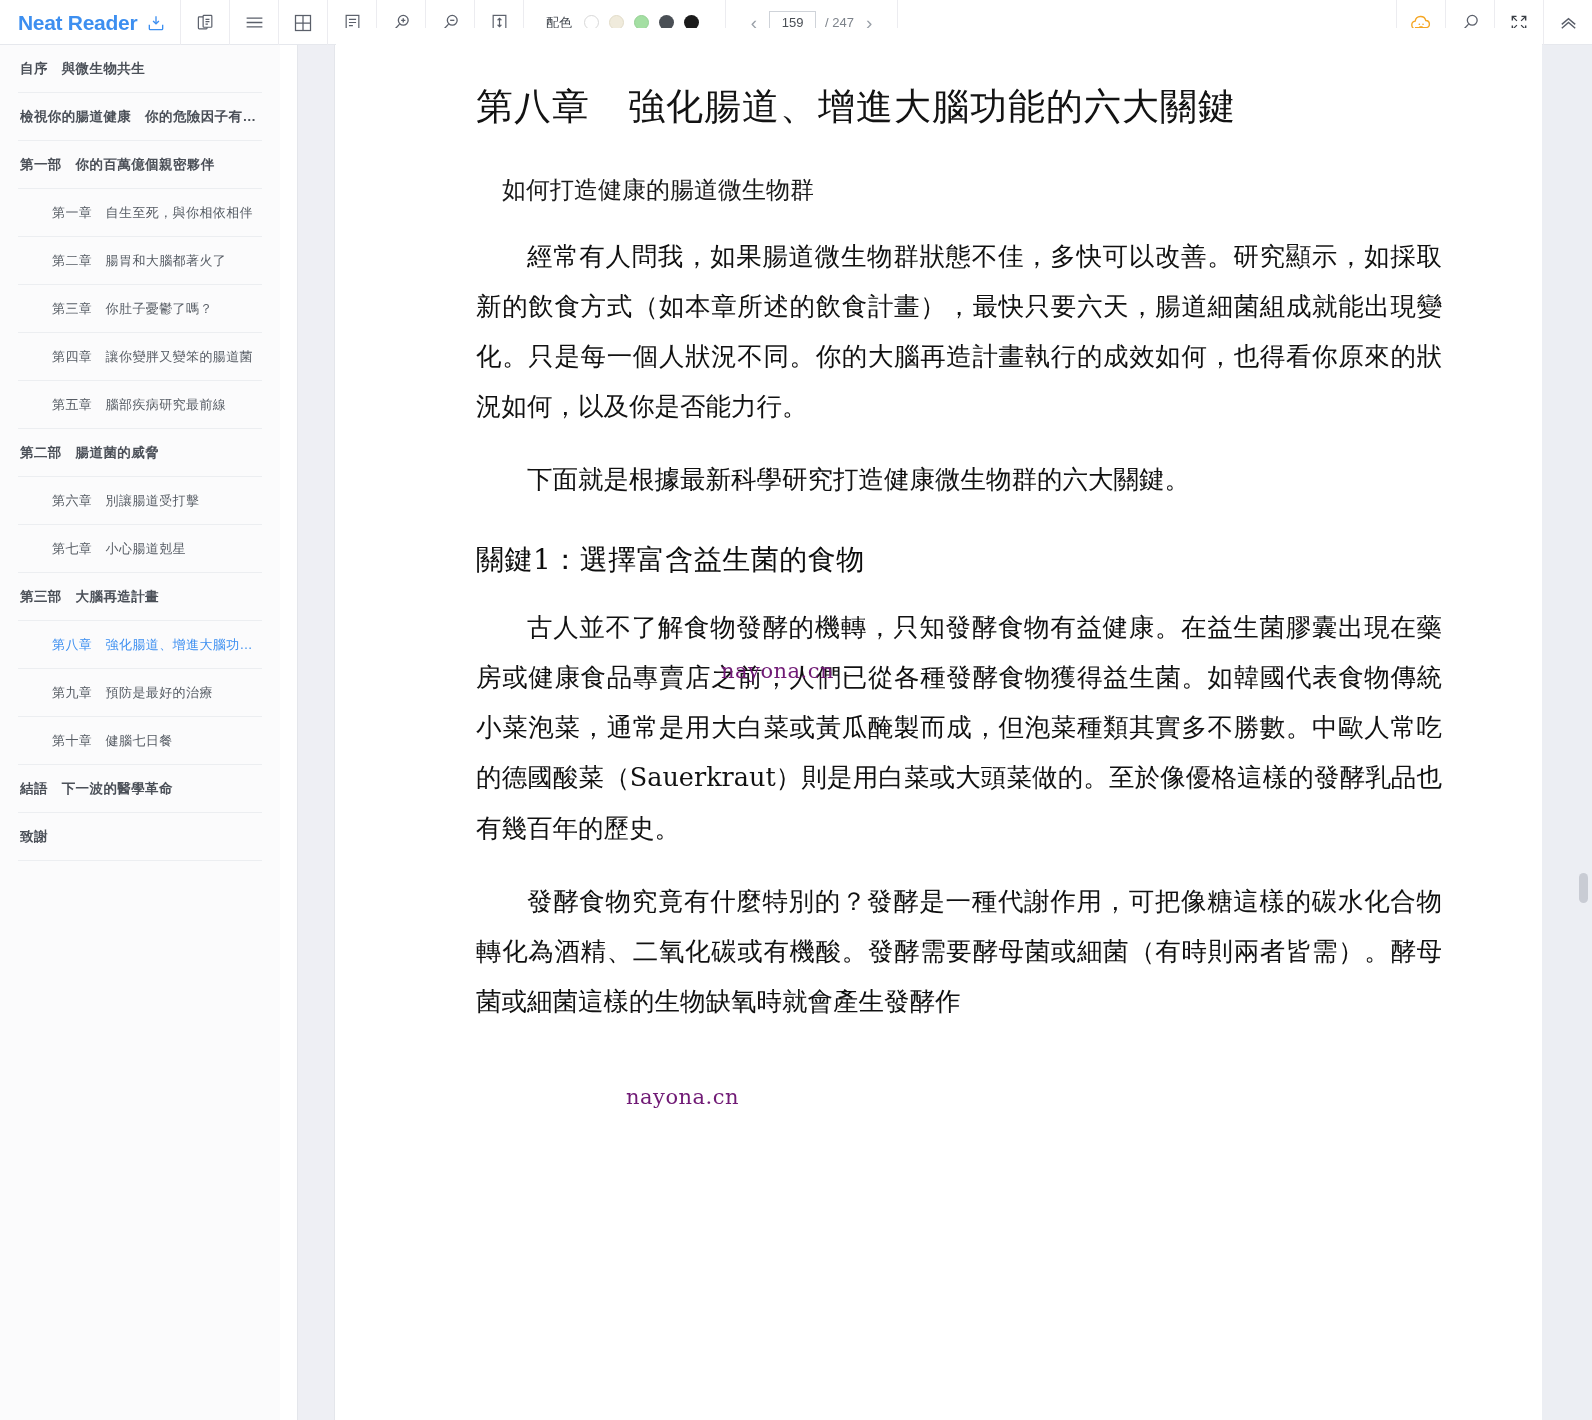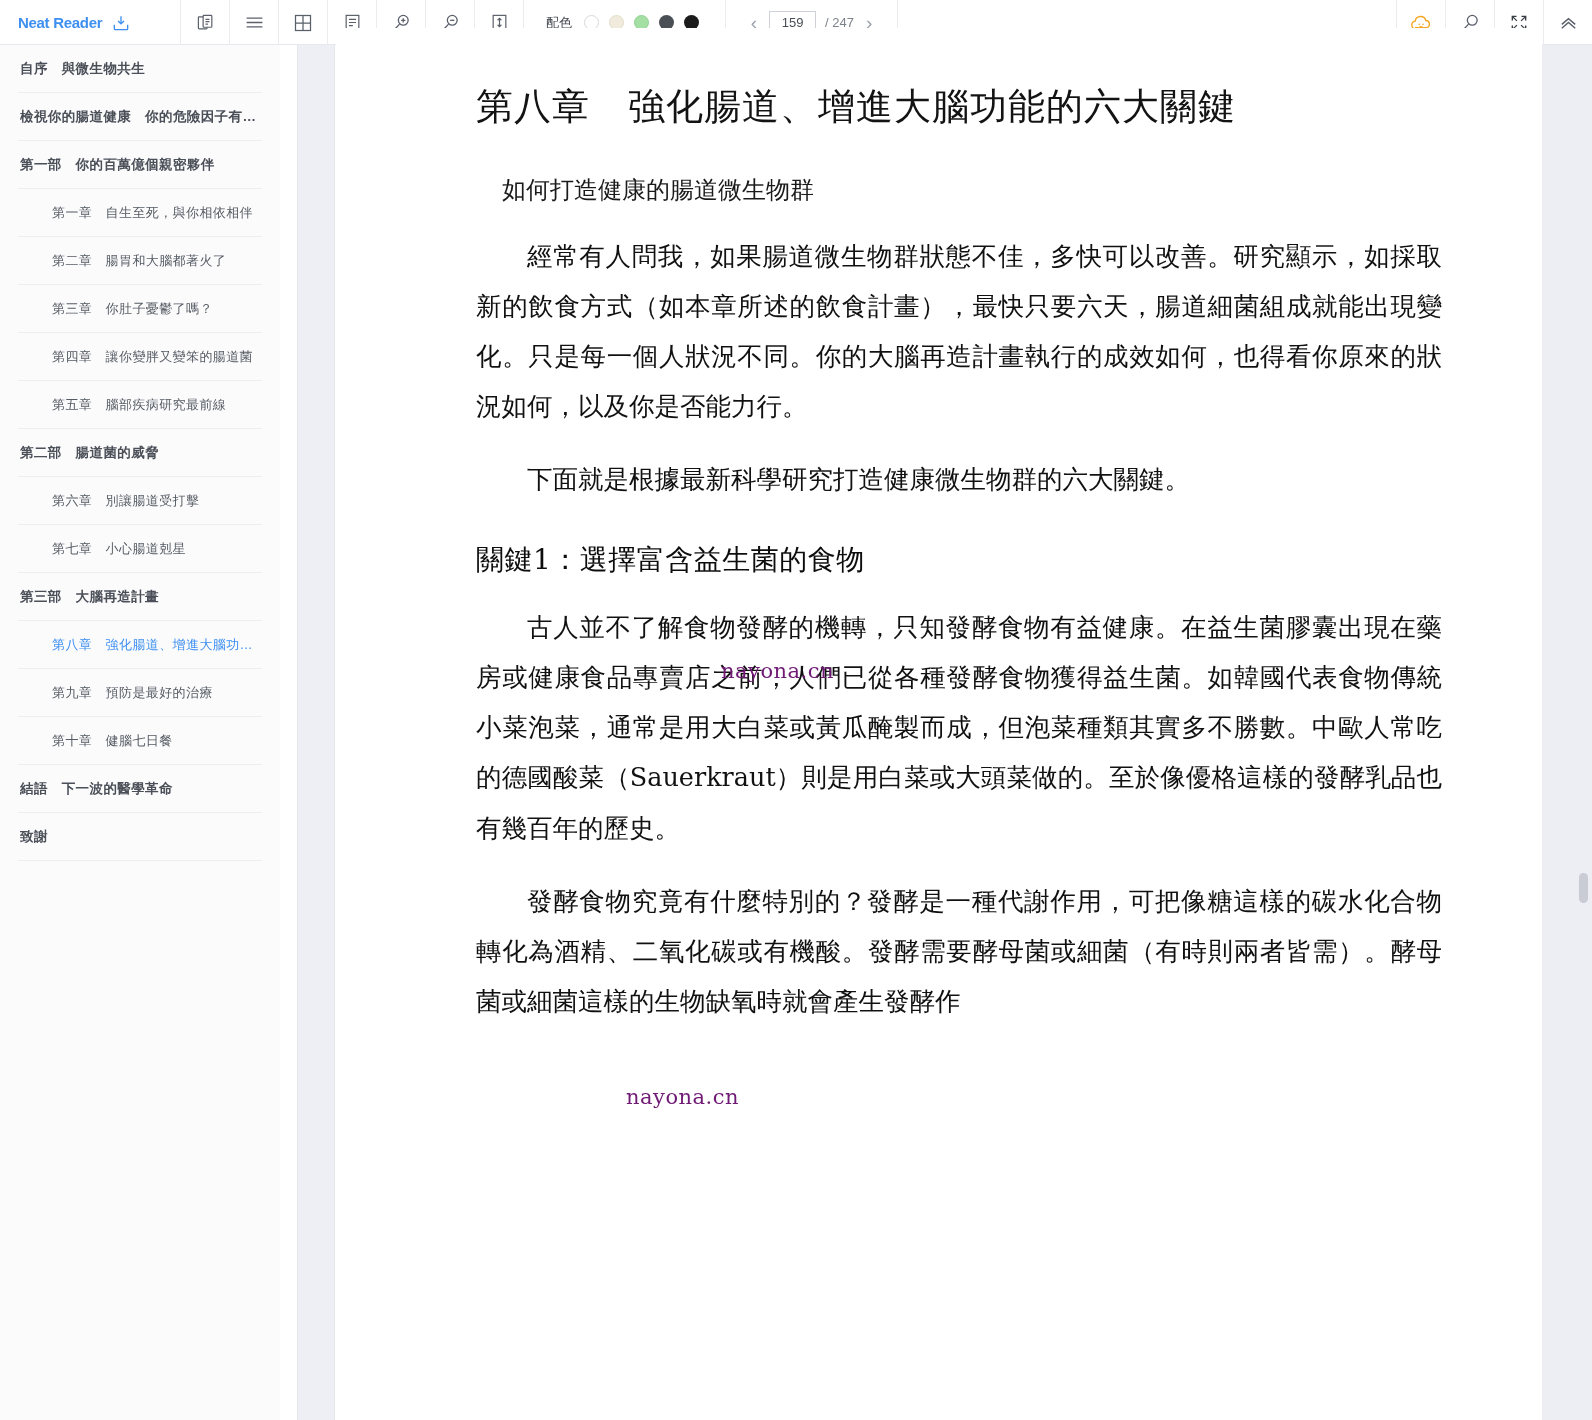--- a/index.html
+++ b/index.html
@@ -19,21 +19,21 @@
     border-bottom: 1px solid #e6e8ed;
     display: flex; align-items: stretch;
   }
   .tb-cell {
     display: flex; align-items: center; justify-content: center;
     height: 45px;
     border-right: 1px solid #ececf0;
   }
   .logo-cell { width: 181px; gap: 9px; padding-left: 18px; justify-content: flex-start; }
   .logo-text {
-    color: #3d8ff0; font-size: 15px; font-weight: bold;
+    color: #3d8ff0; font-size: 21px; font-weight: bold;
     letter-spacing: -0.3px; line-height: 1;
   }
   .logo-icon { color: #3d8ff0; display: flex; align-items: center; }
   .icon-cell { width: 49px; }
   .icon-cell svg, .icon-cell .gl { color: #5a5f6a; }
 
   .color-cell {
     width: 202px; gap: 10px; padding-left: 22px; justify-content: flex-start;
   }
   .color-label { font-size: 13px; color: #444950; margin-right: 2px; }

